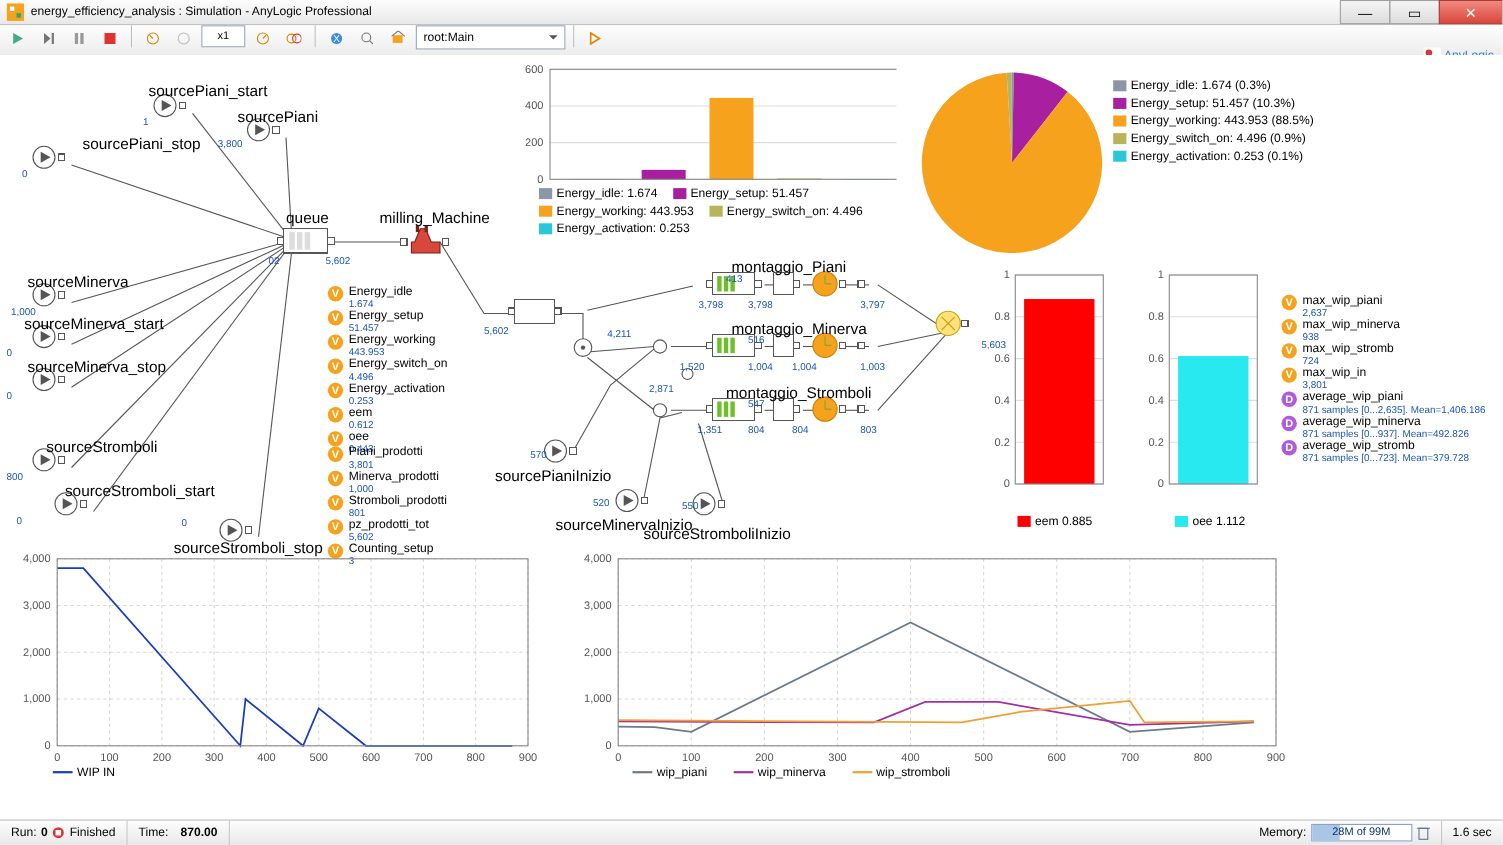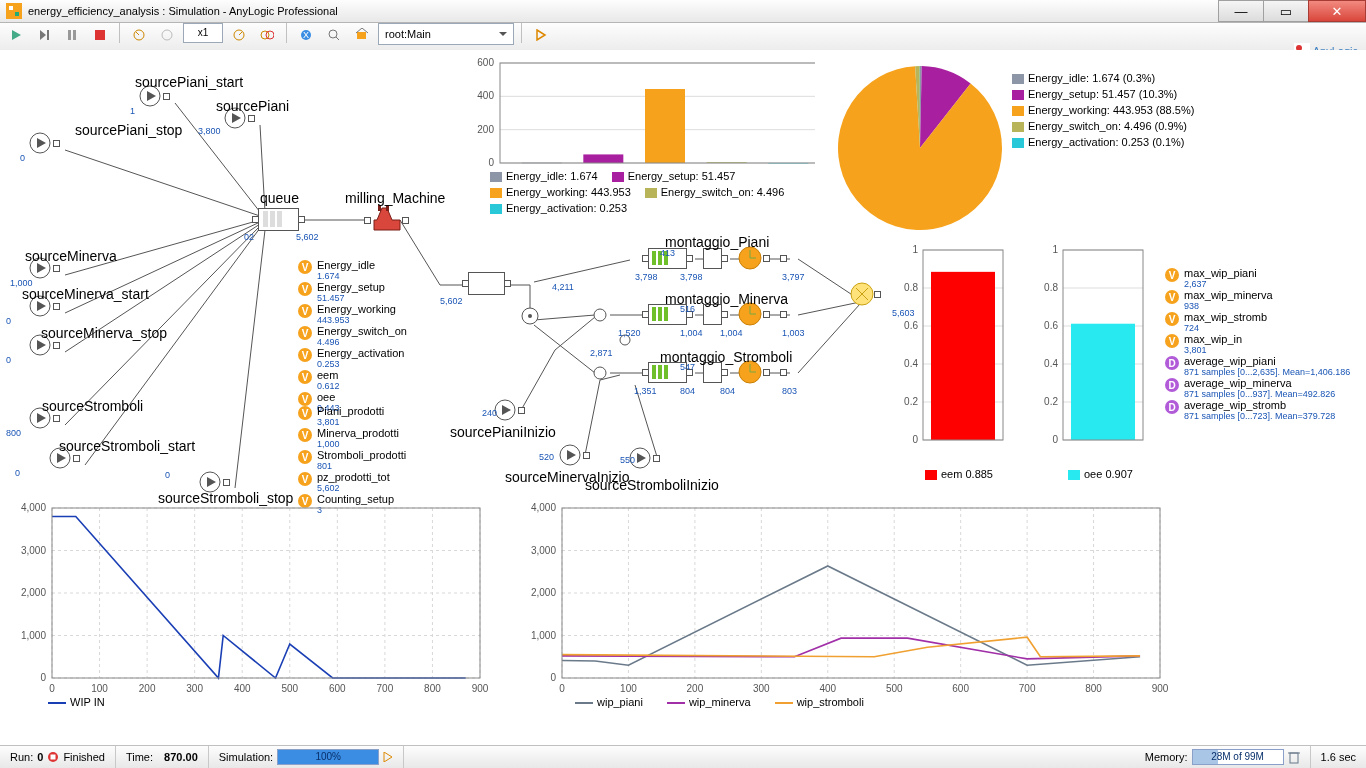--- a/index.html
+++ b/index.html
@@ -341,36 +341,36 @@
       <div class="abs src-lbl" style="left:135px;top:24px">sourcePiani_start</div>
       <div class="abs tiny-val" style="left:130px;top:56px">1</div>
       <div class="abs src-lbl" style="left:216px;top:48px">sourcePiani</div>
       <div class="abs tiny-val" style="left:198px;top:76px">3,800</div>
       <div class="abs src-lbl" style="left:75px;top:72px">sourcePiani_stop</div>
       <div class="abs tiny-val" style="left:20px;top:103px">0</div>
       <div class="abs src-lbl" style="left:25px;top:198px">sourceMinerva</div>
       <div class="abs tiny-val" style="left:10px;top:228px">1,000</div>
       <div class="abs src-lbl" style="left:22px;top:236px">sourceMinerva_start</div>
       <div class="abs tiny-val" style="left:6px;top:266px">0</div>
-      <div class="abs src-lbl" style="left:41px;top:275px">sourceMinerva_stop</div>
+      <div class="abs src-lbl" style="left:25px;top:275px">sourceMinerva_stop</div>
       <div class="abs tiny-val" style="left:6px;top:305px">0</div>
       <div class="abs src-lbl" style="left:42px;top:348px">sourceStromboli</div>
       <div class="abs tiny-val" style="left:6px;top:378px">800</div>
       <div class="abs src-lbl" style="left:59px;top:388px">sourceStromboli_start</div>
       <div class="abs tiny-val" style="left:15px;top:418px">0</div>
       <div class="abs src-lbl" style="left:158px;top:440px">sourceStromboli_stop</div>
       <div class="abs tiny-val" style="left:165px;top:420px">0</div>
     </div>
 
   <div class="abs src-lbl" style="left:260px;top:140px">queue</div>
   <div class="abs tiny-val" style="left:244px;top:182px">02</div>
   <div class="abs tiny-val" style="left:296px;top:182px">5,602</div>
   <div class="abs src-lbl" style="left:345px;top:140px">milling_Machine</div>
   <div class="abs tiny-val" style="left:440px;top:246px">5,602</div>
-  <div class="abs tiny-val" style="left:552px;top:232px">4,211</div>
+  <div class="abs tiny-val" style="left:552px;top:248px">4,211</div>
   <div class="abs tiny-val" style="left:590px;top:298px">2,871</div>
 
   <div class="abs src-lbl" style="left:665px;top:184px">montaggio_Piani</div>
   <div class="abs src-lbl" style="left:665px;top:241px">montaggio_Minerva</div>
   <div class="abs src-lbl" style="left:660px;top:299px">montaggio_Stromboli</div>
   <div id="montVals">
       <div class="abs tiny-val" style="left:660px;top:198px">413</div>
       <div class="abs tiny-val" style="left:635px;top:222px">3,798</div>
       <div class="abs tiny-val" style="left:680px;top:222px">3,798</div>
       <div class="abs tiny-val" style="left:782px;top:222px">3,797</div>
@@ -382,21 +382,21 @@
       <div class="abs tiny-val" style="left:634px;top:336px">1,351</div>
       <div class="abs tiny-val" style="left:680px;top:312px">547</div>
       <div class="abs tiny-val" style="left:680px;top:336px">804</div>
       <div class="abs tiny-val" style="left:720px;top:336px">804</div>
       <div class="abs tiny-val" style="left:782px;top:336px">803</div>
     </div>
 
   <div class="abs tiny-val" style="left:892px;top:258px">5,603</div>
 
   <div class="abs src-lbl" style="left:450px;top:374px">sourcePianiInizio</div>
-  <div class="abs tiny-val" style="left:482px;top:358px">240</div>
+  <div class="abs tiny-val" style="left:482px;top:358px">570</div>
   <div class="abs src-lbl" style="left:505px;top:419px">sourceMinervaInizio</div>
   <div class="abs tiny-val" style="left:539px;top:402px">520</div>
   <div class="abs src-lbl" style="left:585px;top:427px">sourceStromboliInizio</div>
   <div class="abs tiny-val" style="left:620px;top:405px">550</div>
 
   <div class="abs" style="left:298px;top:210px" id="varsEnergy">
       <div class="var-row">
       <span class="v-ico ">V</span>
       <span><span>Energy_idle</span><span class="sub">1.674</span></span>
       </div>
@@ -509,21 +509,21 @@
       <line x1="28" y1="119" x2="108" y2="119" stroke="#ddd"></line>
       <text x="23" y="84" text-anchor="end" font-size="10" fill="#555">0.6</text>
       <line x1="28" y1="81" x2="108" y2="81" stroke="#ddd"></line>
       <text x="23" y="46" text-anchor="end" font-size="10" fill="#555">0.8</text>
       <line x1="28" y1="43" x2="108" y2="43" stroke="#ddd"></line>
       <text x="23" y="8" text-anchor="end" font-size="10" fill="#555">1</text>
       <line x1="28" y1="5" x2="108" y2="5" stroke="#ddd"></line>
       <rect x="36" y="78.72" width="64" height="116.28" fill="#28e8f0"></rect>
       <rect x="28" y="5" width="80" height="190" fill="none" stroke="#888"></rect>
     </svg>
-  <div class="abs" style="left:1068px;top:418px;font-size:11px"><span class="lg-sw" style="background:#28e8f0"></span><span>oee  0.907</span></div>
+  <div class="abs" style="left:1068px;top:418px;font-size:11px"><span class="lg-sw" style="background:#28e8f0"></span><span>oee  1.112</span></div>
 
   <div class="abs" style="left:1165px;top:218px" id="wipVars">
       <div class="var-row">
       <span class="v-ico ">V</span>
       <span><span>max_wip_piani</span><span class="sub">2,637</span></span>
       </div>
       <div class="var-row">
       <span class="v-ico ">V</span>
       <span><span>max_wip_minerva</span><span class="sub">938</span></span>
       </div>
@@ -633,30 +633,20 @@
   <div class="stat-cell">
       <span>Run:</span>
       <b>0</b>
     <svg width="12" height="12">
         <circle cx="6" cy="6" r="5" fill="#d33"></circle>
         <rect x="3.5" y="3.5" width="5" height="5" fill="#fff"></rect>
       </svg>
     <span>Finished</span>
     </div>
   <div class="stat-cell"><span>Time:</span>&nbsp;<b>870.00</b></div>
-  <div class="stat-cell">
-      <span>Simulation:</span>
-    <div class="prog">
-        <div style="width:100%"></div>
-        <span>100%</span>
-      </div>
-    <svg width="10" height="10">
-        <path d="M1,0 L9,5 L1,10 Z" fill="none" stroke="#d80"></path>
-      </svg>
-  </div>
   <div style="flex:1"></div>
   <div class="stat-cell">
       <span>Memory:</span>
     <div class="prog" style="width:90px">
         <div style="width:28%;background:#aac6e6"></div>
         <span>28M of 99M</span>
       </div>
     <svg width="12" height="14">
         <rect x="2" y="3" width="8" height="10" fill="none" stroke="#678"></rect>
         <line x1="0" y1="3" x2="12" y2="3" stroke="#678"></line>

